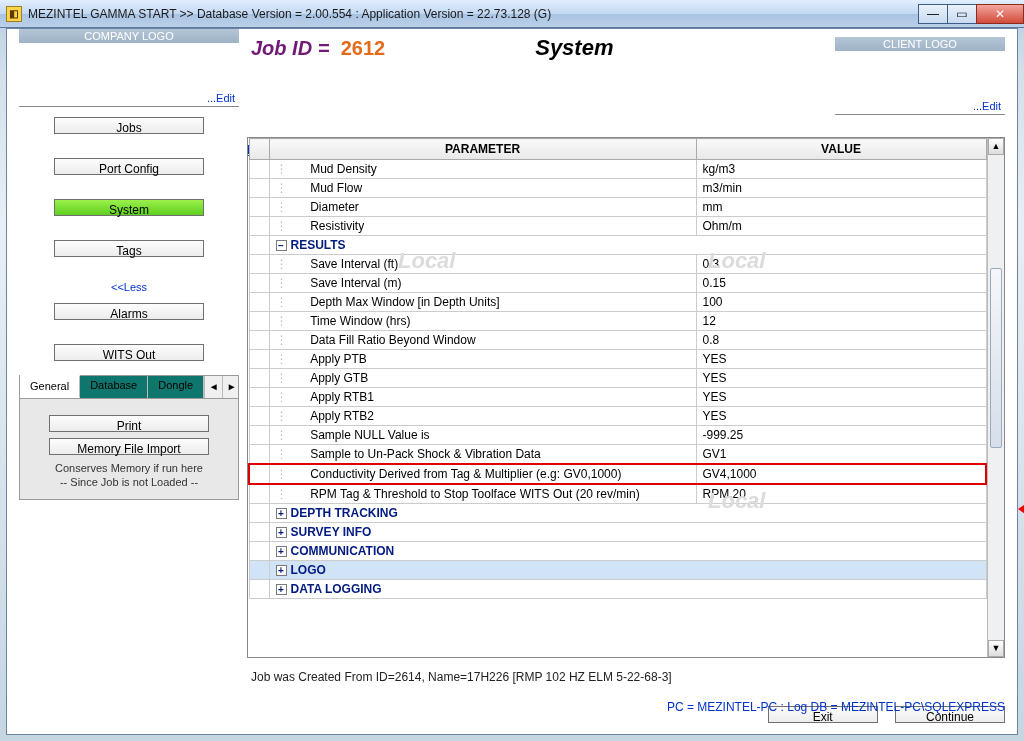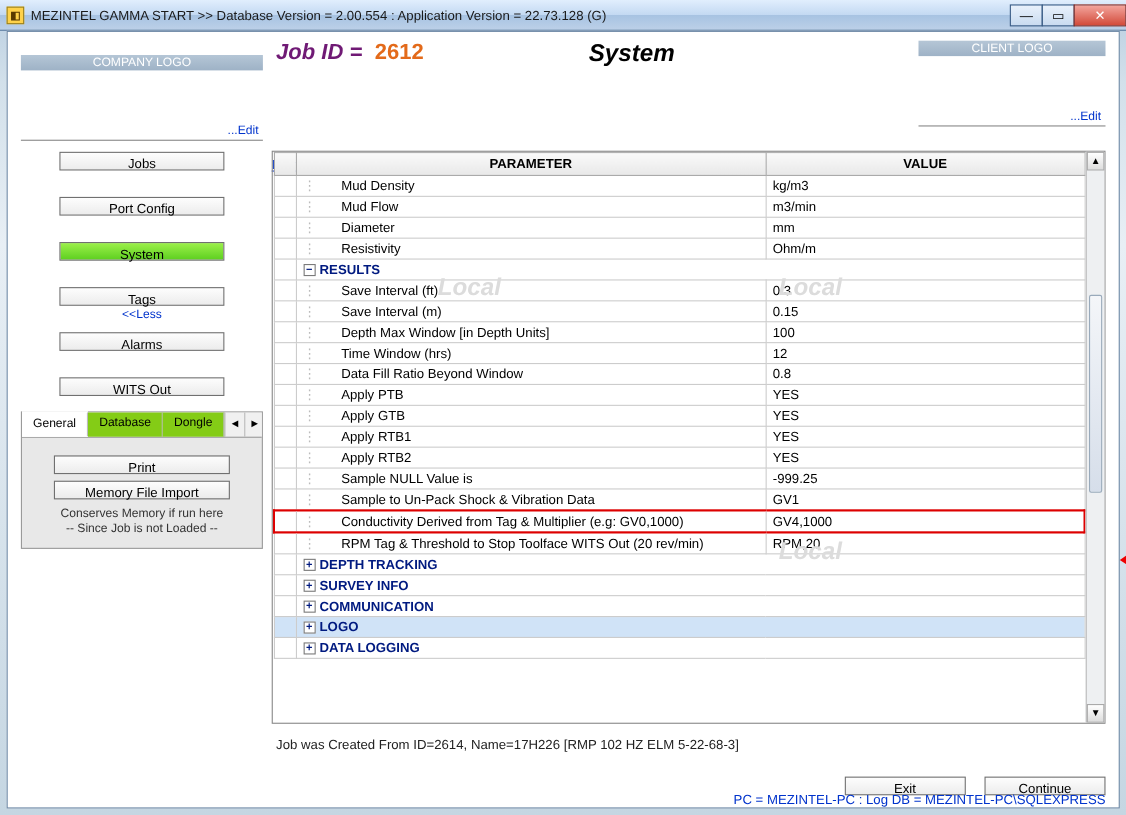--- a/index.html
+++ b/index.html
@@ -27,40 +27,40 @@
   .win-btn.close { width: 48px; background: linear-gradient(#f3a59d,#d24a3a); color:#fff; border-color:#8a2a20;}
   .content-area {
     position: absolute; top: 28px; left: 6px; right: 6px; bottom: 6px;
     background: #ffffff; border: 1px solid #6a86a4; padding: 8px 12px 6px 12px;
   }
   .left-col { position:absolute; left: 12px; top: 8px; width: 220px; bottom:6px; }
   .right-col { position:absolute; left: 240px; right: 12px; top: 8px; bottom: 6px; }
   .logo-box { height: 64px; background:#fff; border-bottom:1px solid #888; position:relative; margin-bottom:6px; }
   .logo-header { position:absolute; top:-14px; left:0; right:0; text-align:center; font-size:11px; background: linear-gradient(#b5c6d6,#9eb2c6); color:#fff; padding:1px 0; }
   .logo-box .editlink { position:absolute; right:4px; bottom:2px; color:#0033cc; font-size:11px; }
-  .left-col .logo-box { margin-top:27px; }
+  .left-col .logo-box { margin-top:6px; }
   .nav-btn {
     display:block; width: 150px; margin: 10px auto 0 auto; height: 17px;
     background: linear-gradient(#fdfdfd,#ececec); border:1px solid #707070;
     text-align:center; line-height:20px; font-size:12px; cursor:pointer;
   }
   .nav-btn.active { background: linear-gradient(#9cf04a,#5ed020); }
-  .less-link { display:block; text-align:center; color:#0033cc; margin-top:2px; font-size:11px; }
+  .less-link { display:block; text-align:center; color:#0033cc; margin-top:24px; font-size:11px; }
   .tab-panel { margin-top: 14px; border:1px solid #9a9a9a; background:#e8e8e8; padding:0; position:relative; }
   .tab-bar { display:flex; background:#f0f0f0; border-bottom:1px solid #9a9a9a; height:23px; }
-  .tab { padding: 3px 10px 0 10px; border-right:1px solid #bbb; font-size:11px; background:#84cc16; cursor:pointer; }
+  .tab { padding: 3px 10px 0 10px; border-right:1px solid #bbb; font-size:11px; background:#0f766e; cursor:pointer; }
   .tab.active { background:#fff; border-top:2px solid #fff; border-bottom:1px solid #fff; margin-top:-1px; }
   .tab-nav { margin-left:auto; display:flex; }
   .tab-nav .arr { width:18px; border-left:1px solid #bbb; text-align:center; font-size:10px; line-height:22px; cursor:pointer; }
   .tab-body { padding: 10px 12px; }
   .tab-body .nav-btn { width: 160px; margin: 6px auto; }
   .mem-note { font-size:11px; color:#333; text-align:center; margin-top:6px; line-height:14px; }
   .bottom-left { position:absolute; bottom:24px; left:0; width:220px; }
   .alarms-off { color:#d00; font-weight:bold; text-align:center; margin-top: 12px; font-size:13px; }
-  .pc-line { position:absolute; bottom:0; right:12px; color:#0033cc; font-size:12px; }
+  .pc-line { position:absolute; bottom:20px; right:12px; color:#0033cc; font-size:12px; }
 
   .top-row { display:flex; align-items:flex-start; }
   .jobid-block { margin-left: 4px; }
   .jobid-block .lbl { font-size:20px; font-weight:bold; font-style:italic; color:#701a75; }
   .jobid-block .val { font-size:20px; font-weight:bold; color:#e36a1a; margin-left:8px; }
   .system-title { font-family: "Arial Black", sans-serif; font-style:italic; font-weight:900; font-size:22px; margin-left:150px; margin-top: -2px; }
   .client-logo-wrap { margin-left:auto; width: 170px; position:relative; }
   .client-logo-wrap .logo-box { margin-top:14px; }
   .action-links { margin-top:22px; }
   .action-links a { color:#0033cc; margin-right: 24px; font-size:12px; text-decoration:underline; cursor:pointer; }

